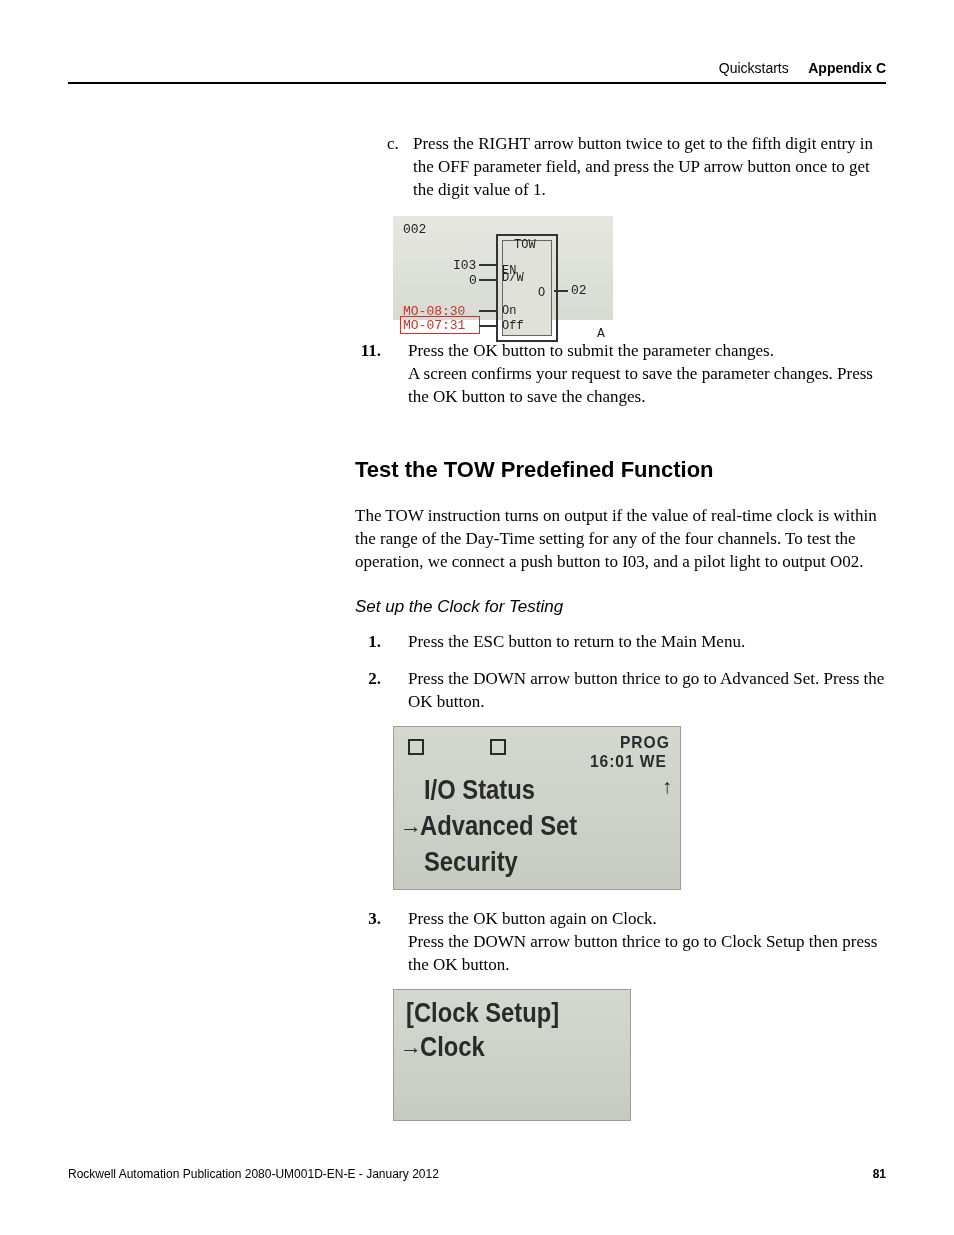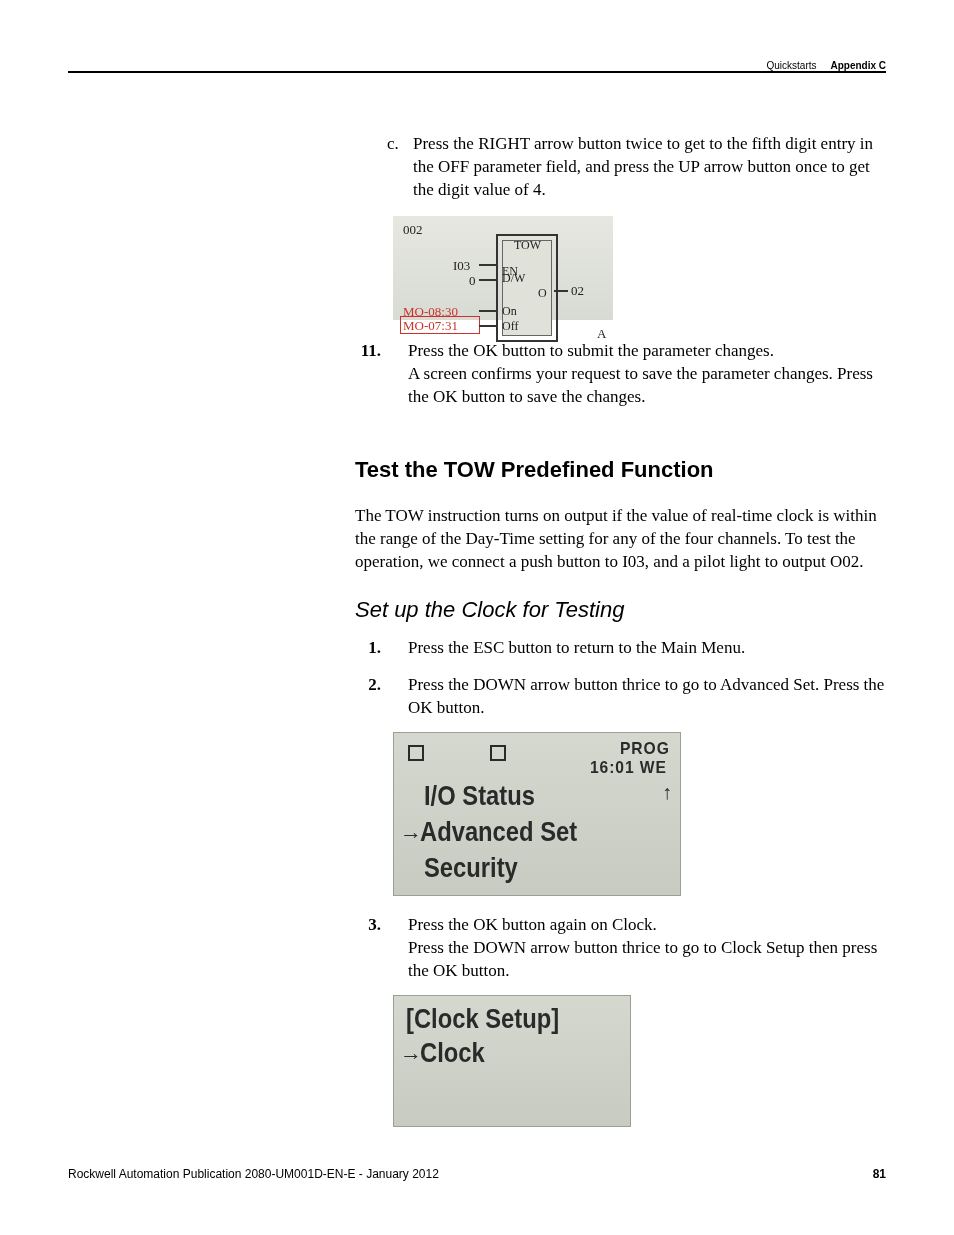--- a/index.html
+++ b/index.html
@@ -18,23 +18,24 @@
     width: 954px;
     height: 1235px;
   }
   
   .hdr {
     position: absolute;
     left: 68px;
     right: 68px;
     top: 60px;
     border-bottom: 2px solid #000;
+    padding-bottom: 6px;
     text-align: right;
     font-family: Arial, Helvetica, sans-serif;
-    font-size: 10px;
+    font-size: 14px;
   }
   .hdr .bold { font-weight: 700; }
   
   .content {
     position: absolute;
     left: 355px;
     right: 68px;
     top: 133px;
   }
   .step-c {
@@ -64,33 +65,33 @@
     margin-top: 48px;
     margin-bottom: 22px;
   }
   .para {
     font-size: 17px;
     line-height: 1.35;
   }
   .h3 {
     font-style: italic;
     font-family: Arial, Helvetica, sans-serif;
-    font-size: 22px;
+    font-size: 17px;
     margin-top: 24px;
     margin-bottom: 14px;
   }
   
   .shot1 {
     margin-top: 14px;
     margin-left: 38px;
     width: 220px;
     height: 104px;
     background: linear-gradient(#e5e7e0, #d8dbd3);
     position: relative;
-    font-family: Liberation Serif, serif;
+    font-family: Liberation Mono, monospace;
     font-size: 13px;
     color: #222;
   }
   .shot1 .txt { position: absolute; white-space: nowrap; }
   .shot1 .red { color: #c8332b; }
   .shot1 .redbox {
     position: absolute;
     border: 1px solid #c8332b;
   }
   .shot1 .box {
@@ -188,21 +189,21 @@
   <div class="hdr">
     <span>Quickstarts</span>
     &nbsp;&nbsp;&nbsp;
     <span class="bold">Appendix C</span>
   </div>
 
   <div class="content">
 
     <div class="step-c">
       <div class="lbl">c.</div>
-      <div>Press the RIGHT arrow button twice to get to the fifth digit entry in the OFF parameter field, and press the UP arrow button once to get the digit value of 4.</div>
+      <div>Press the RIGHT arrow button twice to get to the fifth digit entry in the OFF parameter field, and press the UP arrow button once to get the digit value of 1.</div>
     </div>
 
     <div class="shot1">
       <span class="txt" style="left:10px; top:6px;">002</span>
       <span class="txt" style="left:60px; top:42px;">I03</span>
       <span class="txt" style="left:76px; top:57px;">0</span>
       <span class="txt red" style="left:10px; top:88px;">MO-08:30</span>
       <span class="txt red" style="left:10px; top:102px;">MO-07:31</span>
       <div class="redbox" style="left:7px; top:100px; width:78px; height:16px;"></div>
 

